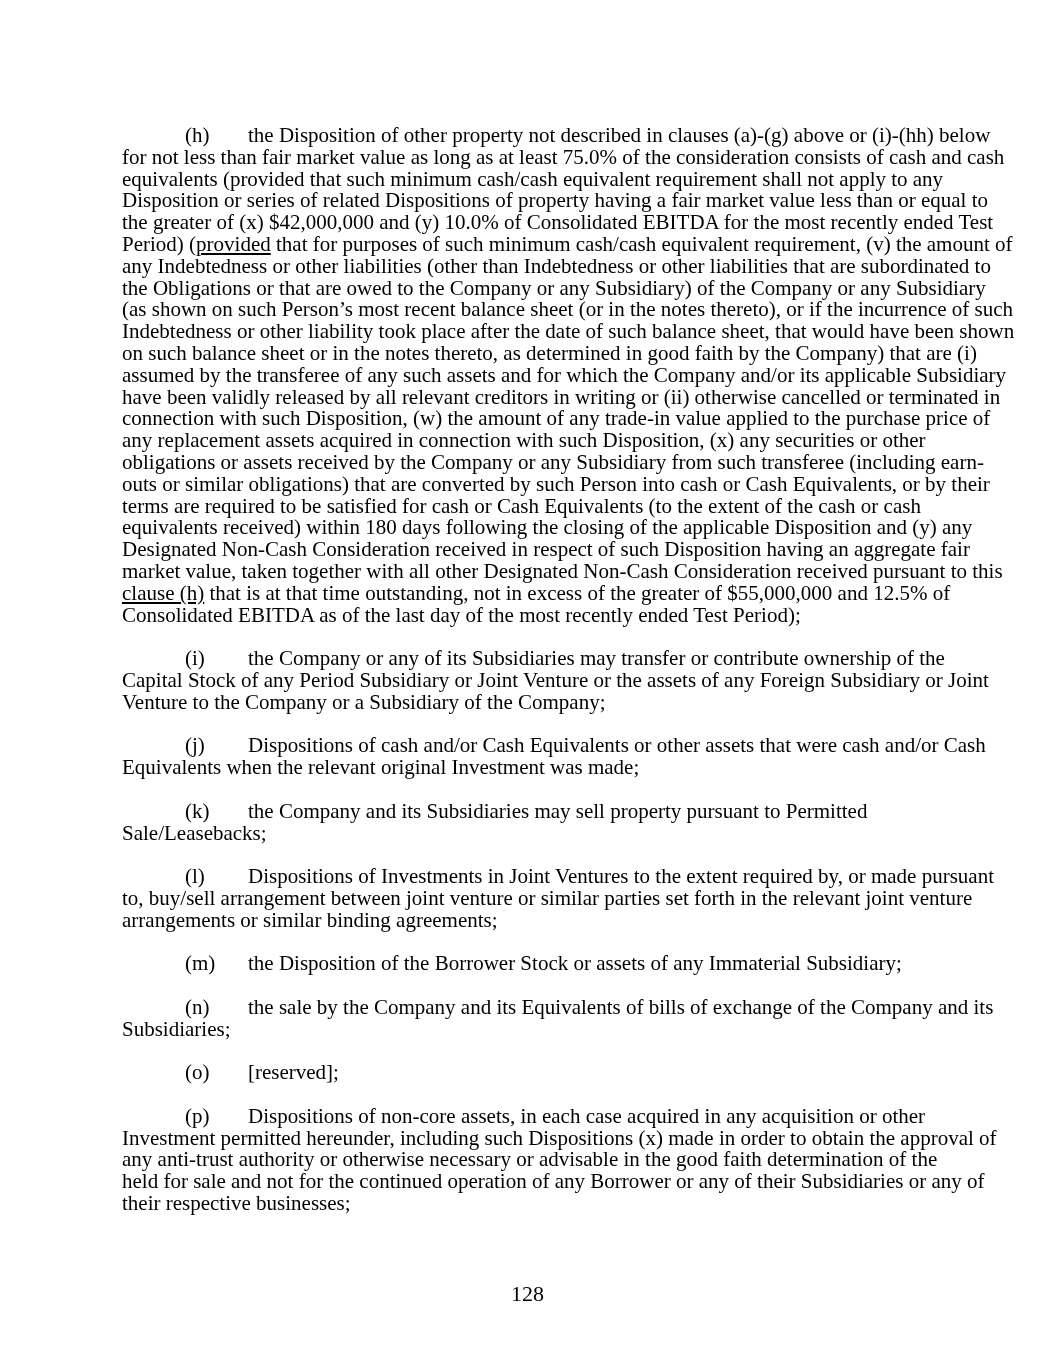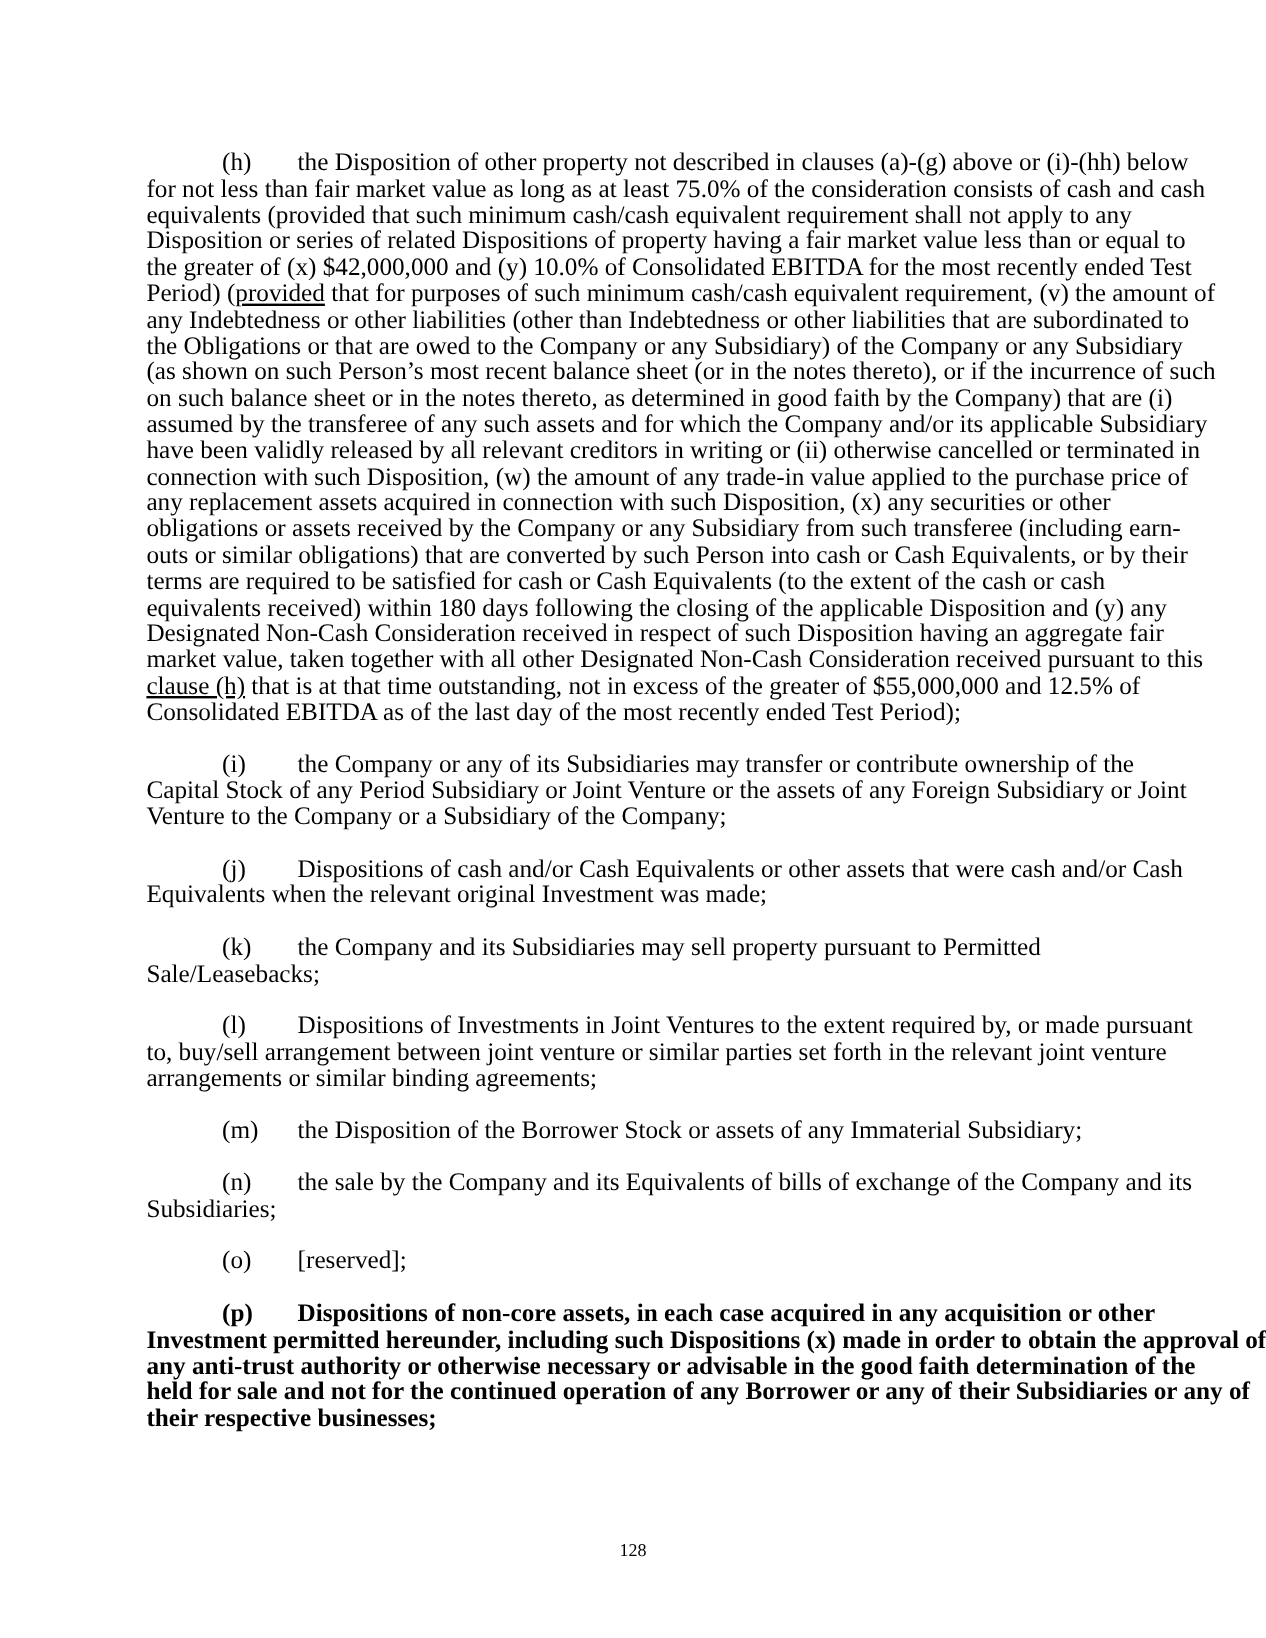--- a/index.html
+++ b/index.html
@@ -20,21 +20,20 @@
     position: absolute;
     left: 122px;
     top: 125px;
     width: 820px;
   }
   .paragraph {
     margin: 0 0 21.8px 0;
   }
   .paragraph:last-child {
     margin-bottom: 0;
-    font-weight: bold;
   }
   .line {
     font-size: 21px;
     line-height: 21.8px;
     height: 21.8px;
     white-space: pre;
   }
   .para-label {
     display: inline-block;
     margin-left: 63px;
@@ -42,39 +41,40 @@
   }
   .u {
     text-decoration: underline;
   }
   .footer {
     position: absolute;
     left: 0;
     top: 1283px;
     width: 1055px;
     text-align: center;
-    font-size: 15px;
+    font-size: 22px;
     line-height: 21.8px;
   }
 </style>
 </head>
 <body>
 
 <div class="page">
   <div class="content">
       <div class="paragraph">
         <div class="line"><span class="para-label">(h)</span><span>the Disposition of other property not described in clauses (a)-(g) above or (i)-(hh) below</span></div>
         <div class="line"><span>for not less than fair market value as long as at least 75.0% of the consideration consists of cash and cash</span></div>
         <div class="line"><span>equivalents (provided that such minimum cash/cash equivalent requirement shall not apply to any</span></div>
         <div class="line"><span>Disposition or series of related Dispositions of property having a fair market value less than or equal to</span></div>
         <div class="line"><span>the greater of (x) $42,000,000 and (y) 10.0% of Consolidated EBITDA for the most recently ended Test</span></div>
         <div class="line"><span>Period) (</span><span class="u">provided</span><span> that for purposes of such minimum cash/cash equivalent requirement, (v) the amount of</span></div>
         <div class="line"><span>any Indebtedness or other liabilities (other than Indebtedness or other liabilities that are subordinated to</span></div>
         <div class="line"><span>the Obligations or that are owed to the Company or any Subsidiary) of the Company or any Subsidiary</span></div>
         <div class="line"><span>(as shown on such Person’s most recent balance sheet (or in the notes thereto), or if the incurrence of such</span></div>
+        <div class="line"><span>Indebtedness or other liability took place after the date of such balance sheet, that would have been shown</span></div>
         <div class="line"><span>on such balance sheet or in the notes thereto, as determined in good faith by the Company) that are (i)</span></div>
         <div class="line"><span>assumed by the transferee of any such assets and for which the Company and/or its applicable Subsidiary</span></div>
         <div class="line"><span>have been validly released by all relevant creditors in writing or (ii) otherwise cancelled or terminated in</span></div>
         <div class="line"><span>connection with such Disposition, (w) the amount of any trade-in value applied to the purchase price of</span></div>
         <div class="line"><span>any replacement assets acquired in connection with such Disposition, (x) any securities or other</span></div>
         <div class="line"><span>obligations or assets received by the Company or any Subsidiary from such transferee (including earn-</span></div>
         <div class="line"><span>outs or similar obligations) that are converted by such Person into cash or Cash Equivalents, or by their</span></div>
         <div class="line"><span>terms are required to be satisfied for cash or Cash Equivalents (to the extent of the cash or cash</span></div>
         <div class="line"><span>equivalents received) within 180 days following the closing of the applicable Disposition and (y) any</span></div>
         <div class="line"><span>Designated Non-Cash Consideration received in respect of such Disposition having an aggregate fair</span></div>

